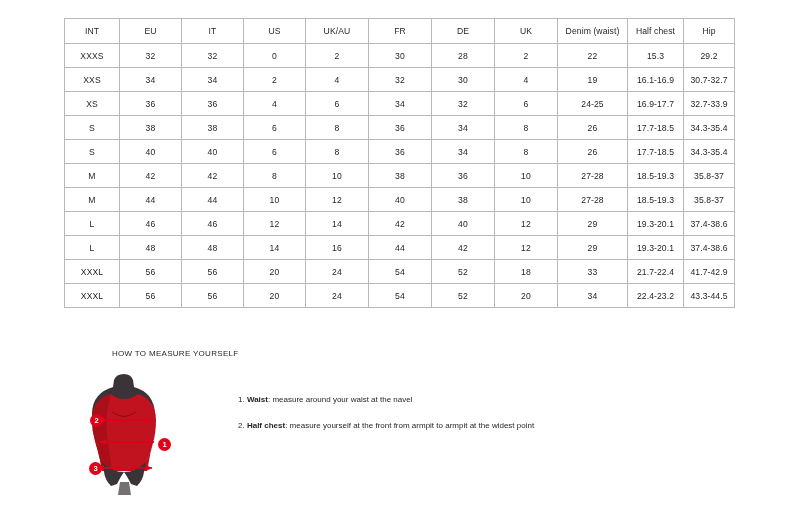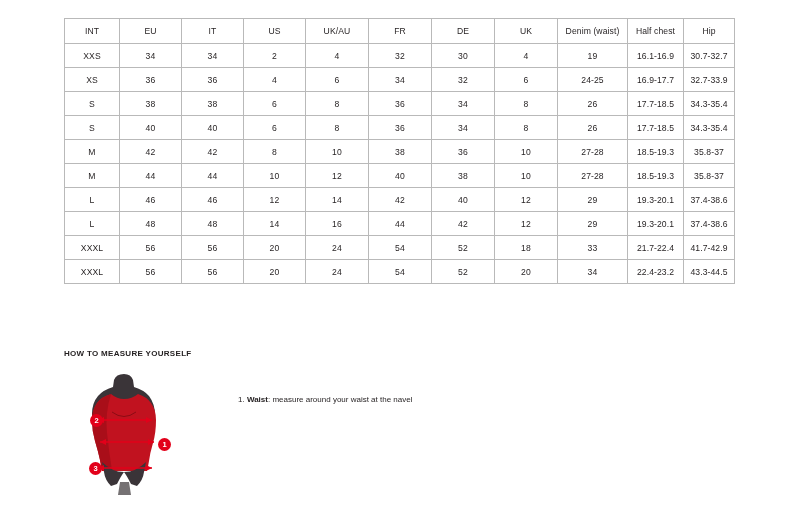--- a/index.html
+++ b/index.html
@@ -62,24 +62,25 @@
 
   
   .measure-section {
     position: absolute;
     left: 64px;
     top: 349px;
     width: 680px;
   }
   .measure-title {
     font-size: 8px;
-    font-weight: bold;
+    font-weight: normal;
     letter-spacing: .3px;
     color: #231f20;
     margin-bottom: 12px;
+    margin-left: 48px;
   }
   .measure-body {
     position: relative;
     display: flex;
     align-items: flex-start;
   }
   .figure-area {
     position: relative;
     width: 130px;
     height: 125px;
@@ -150,20 +151,33 @@
           <td>FR</td>
           <td>DE</td>
           <td>UK</td>
           <td>Denim (waist)</td>
           <td>Half chest</td>
           <td>Hip</td>
         </tr>
       </thead>
       <tbody>
         <tr>
+          <td>XXXS</td>
+          <td>32</td>
+          <td>32</td>
+          <td>0</td>
+          <td>2</td>
+          <td>30</td>
+          <td>28</td>
+          <td>2</td>
+          <td>22</td>
+          <td>15.3</td>
+          <td>29.2</td>
+        </tr>
+        <tr>
           <td>XXS</td>
           <td>34</td>
           <td>34</td>
           <td>2</td>
           <td>4</td>
           <td>32</td>
           <td>30</td>
           <td>4</td>
           <td>19</td>
           <td>16.1-16.9</td>
@@ -324,18 +338,22 @@
         <div class="bullet bullet-1">1</div>
         <div class="bullet bullet-2">2</div>
         <div class="bullet bullet-3">3</div>
       </div>
 
       <div class="instructions">
         <p>
           <span>1.</span>
           <b>Waist</b><span>: measure around your waist at the navel</span>
         </p>
+        <p>
+          <span>2.</span>
+          <b>Half chest</b><span>: measure yourself at the front from armpit to armpit at the widest point</span>
+        </p>
       </div>
 
     </div>
   </div>
 
 </div>
 
 </body></html>

